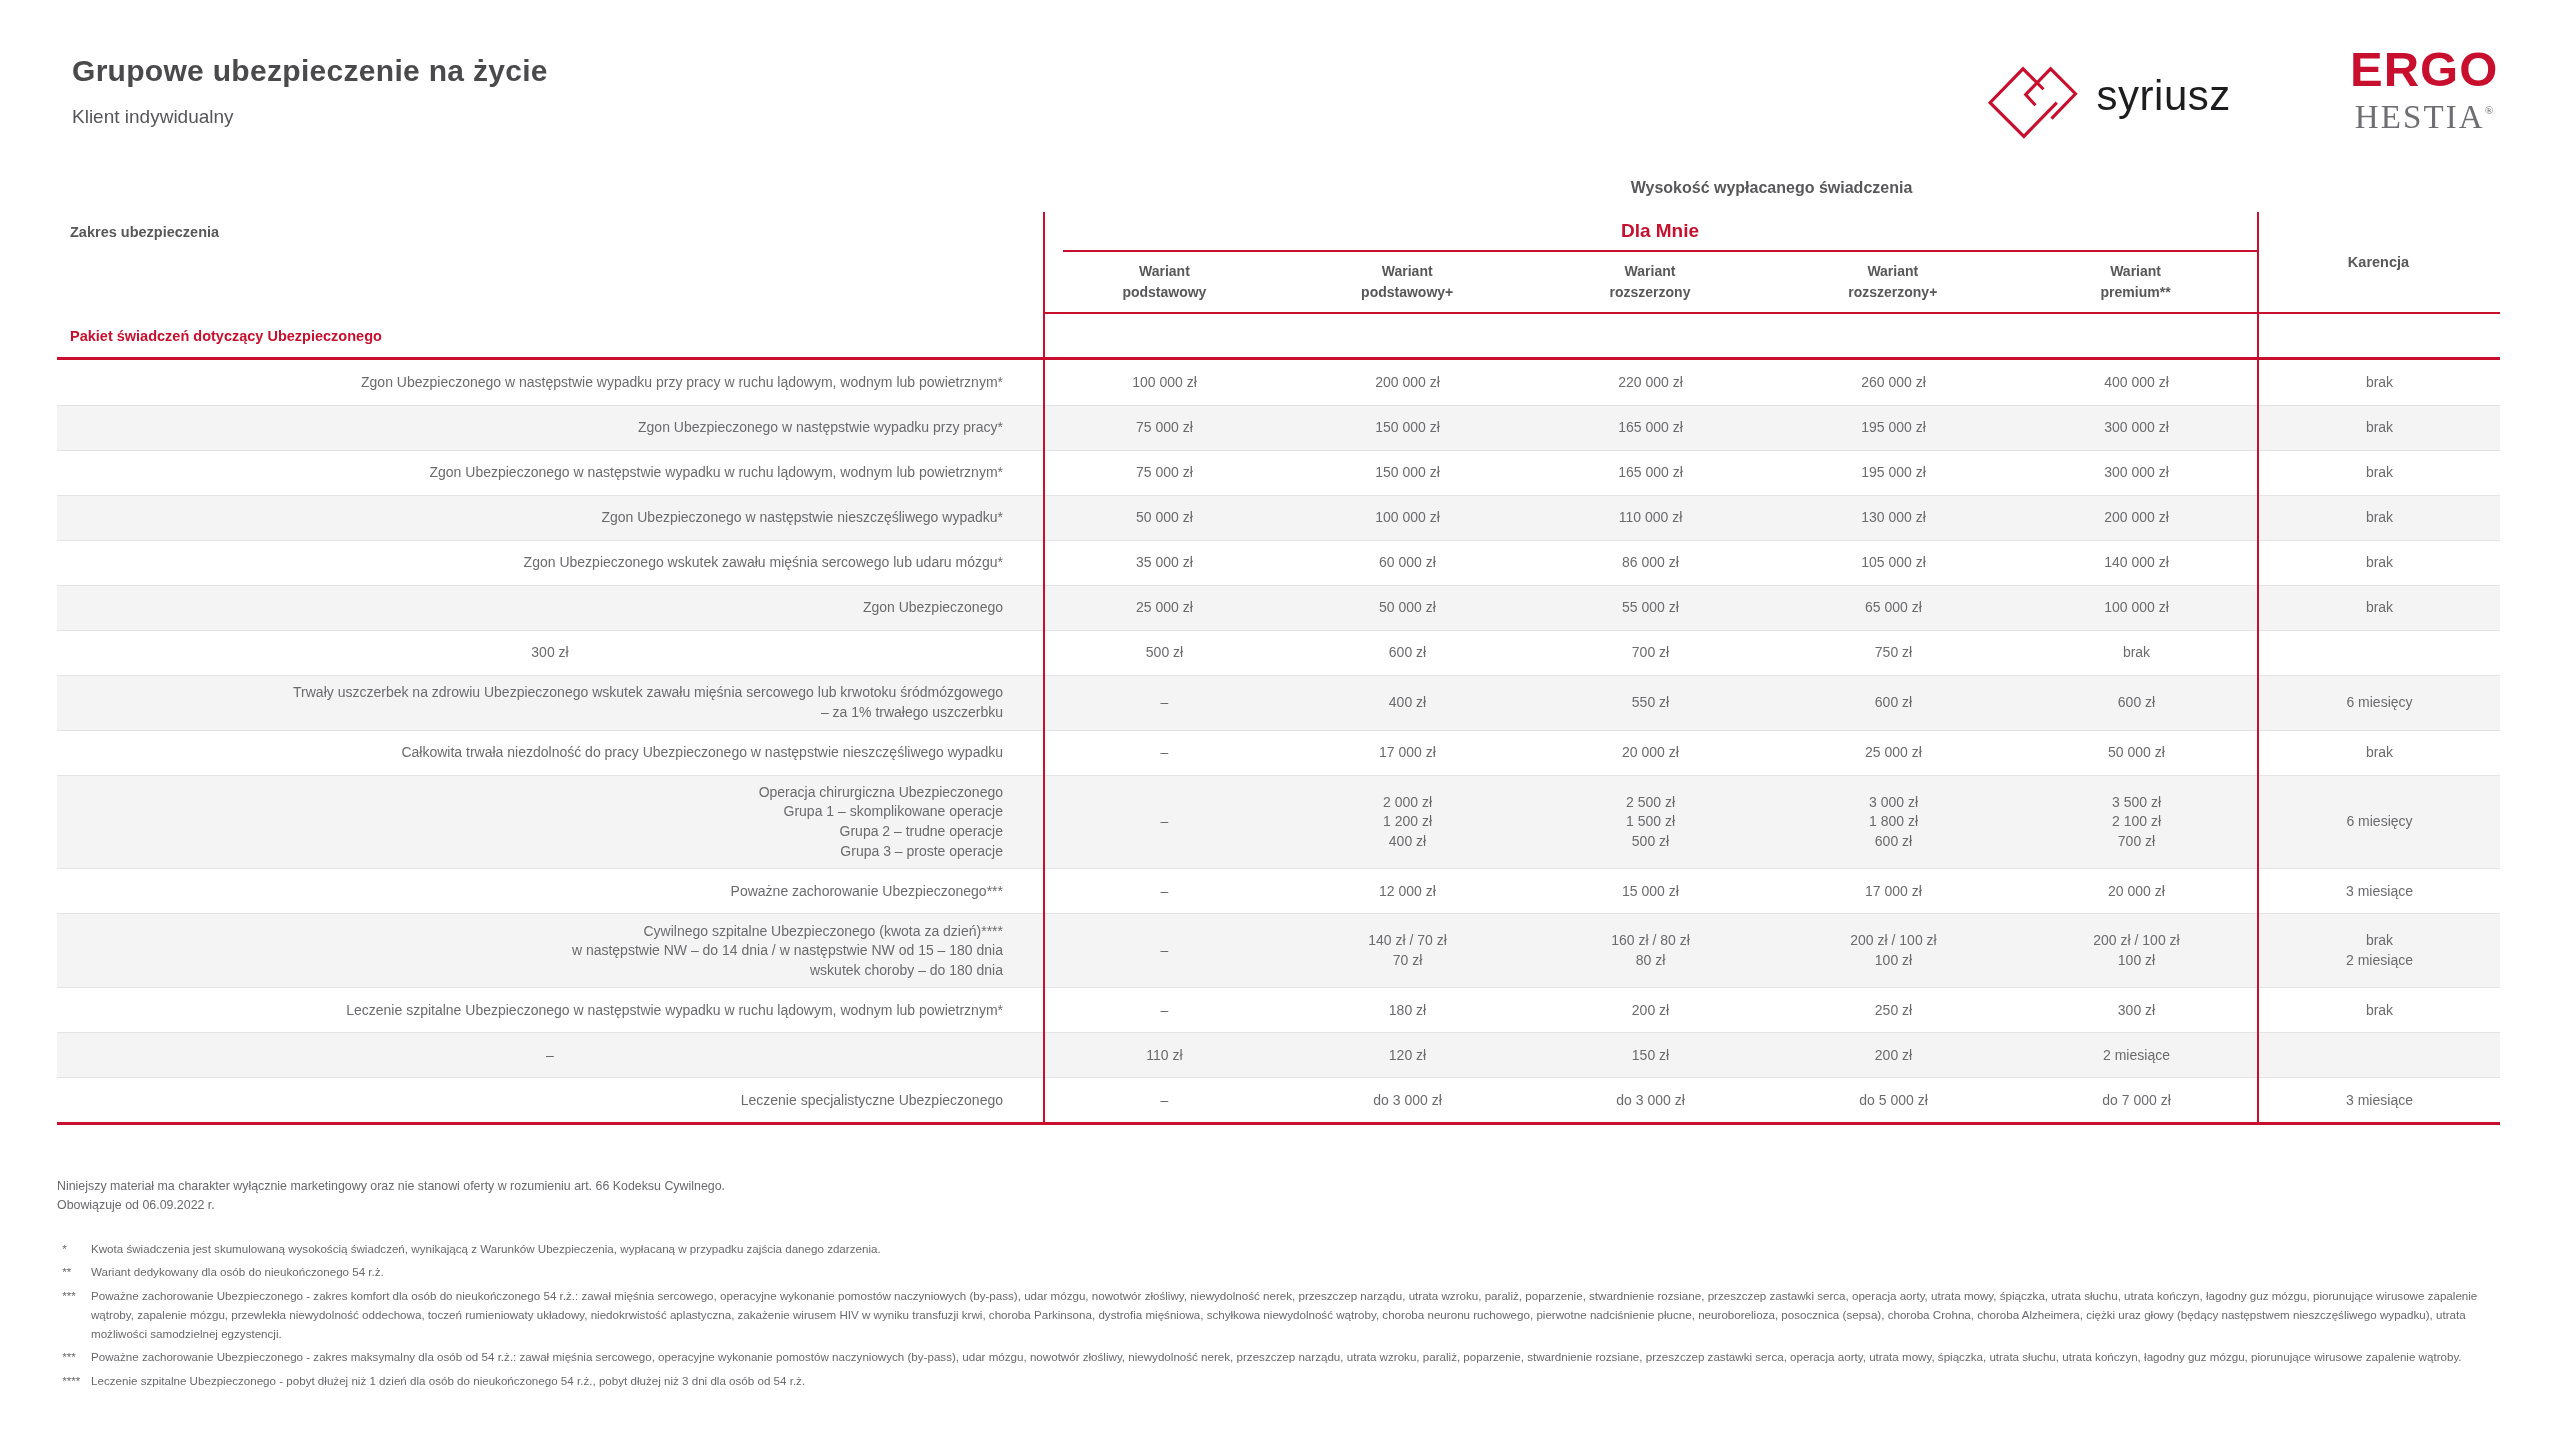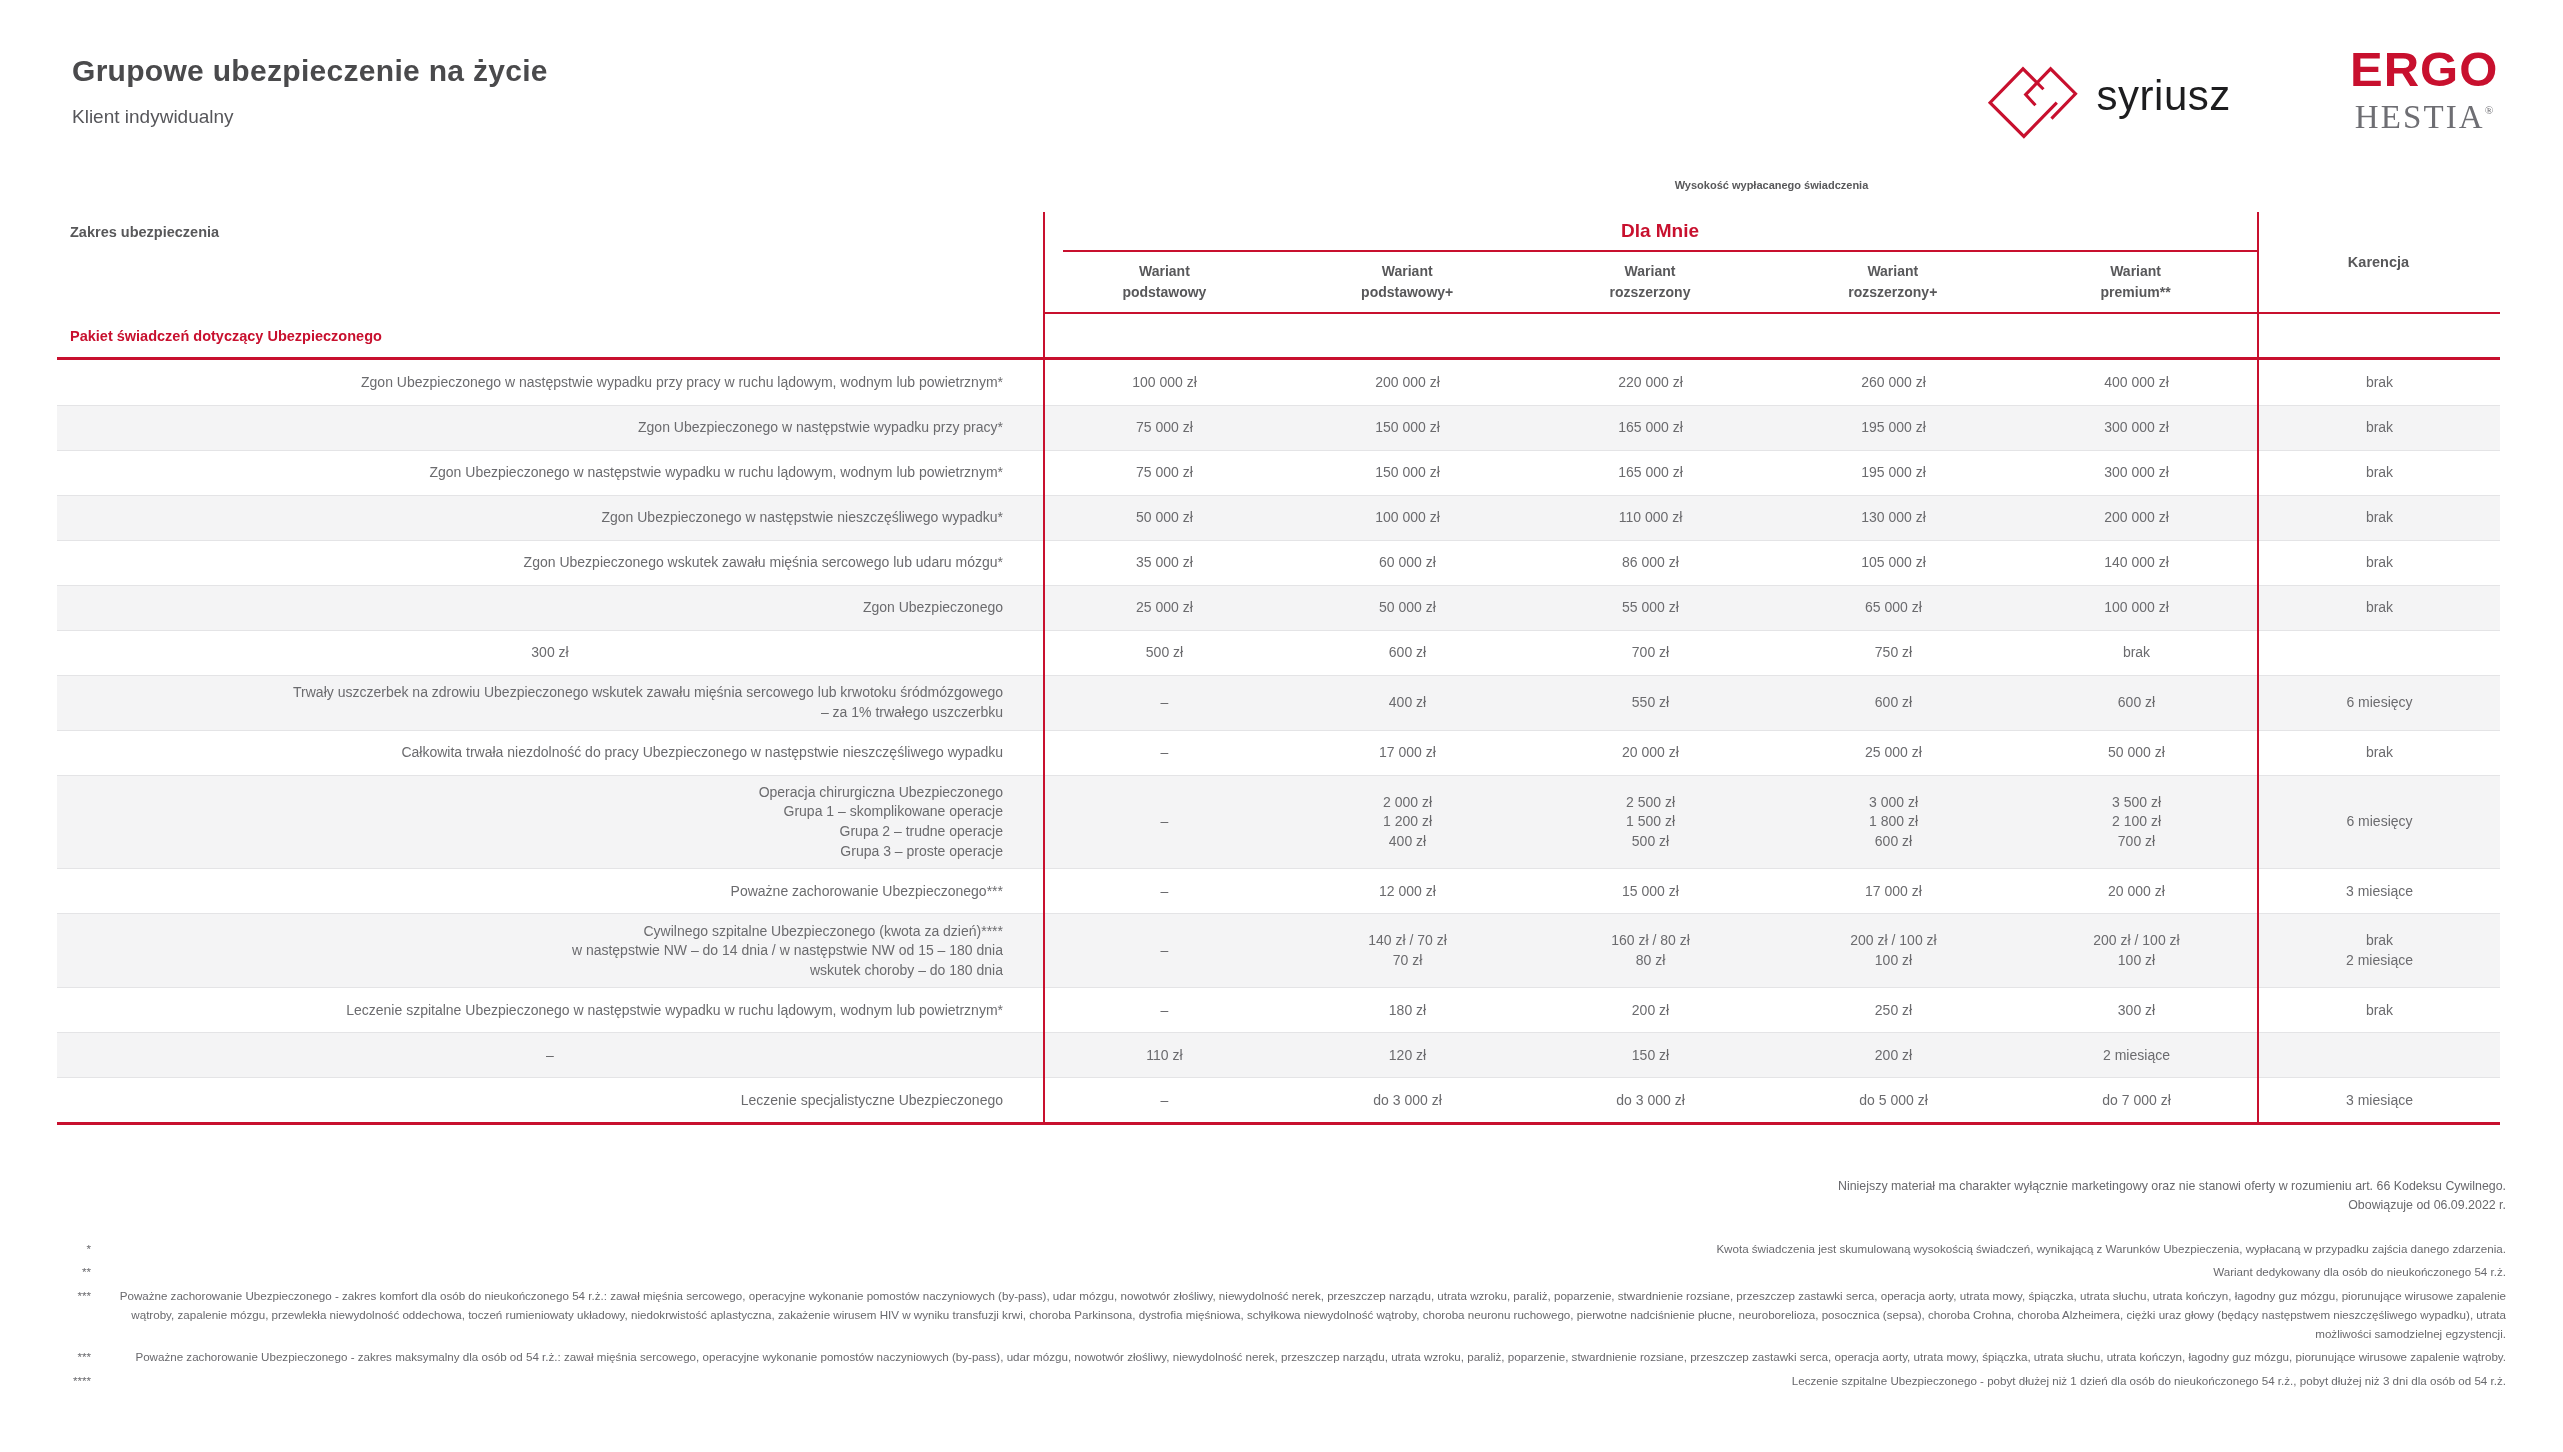--- a/index.html
+++ b/index.html
@@ -21,21 +21,21 @@
 
   .syriusz{position:absolute;left:1987px;top:51px;display:flex;align-items:center;}
   .syriusz svg{display:block;}
   .syriusz .wordmark{font-size:42px;font-weight:400;color:#1D1D1F;margin-left:17.6px;letter-spacing:0.5px;}
 
   .ergo{position:absolute;left:2350px;top:45px;text-align:center;line-height:1;}
   .ergo .ergo-line{font-size:49px;font-weight:700;color:var(--red);letter-spacing:1px;}
   .ergo .hestia-line{font-family:"Liberation Serif","DejaVu Serif",serif;font-size:33px;font-weight:400;color:#6E6E73;letter-spacing:2.1px;margin-top:7.2px;white-space:nowrap;}
   .ergo .reg{font-size:11.4px;vertical-align:14.5px;letter-spacing:0;color:#6E6E73;}
 
-  .supertitle{position:absolute;left:1043px;top:179px;width:1457px;text-align:center;font-size:11px;font-weight:700;color:#58585A;}
+  .supertitle{position:absolute;left:1043px;top:179px;width:1457px;text-align:center;font-size:16px;font-weight:700;color:#58585A;}
 
   
   .table-frame{position:relative;margin:212px 64px 0 57px;width:2443px;}
   .vline{position:absolute;top:0;bottom:0;width:1.5px;background:var(--red);z-index:3;}
   .vline.v1{left:986px;}
   .vline.v2{left:2200px;}
 
   .thead{display:flex;width:100%;}
   .th-zakres{width:986px;padding:12.4px 0 0 13px;font-size:14.5px;font-weight:700;color:#58585A;}
   .th-mid{width:1214px;}
@@ -53,21 +53,21 @@
   .row{display:grid;grid-template-columns:986px 243px 243px 243px 243px 243px 243px;
     min-height:45px;background:#fff;}
   .row.alt{background:var(--row-alt);}
   .row + .row{border-top:0.5px solid var(--sep);}
   .cell{display:flex;flex-direction:column;justify-content:center;
     font-size:14px;line-height:19.6px;color:var(--text-mid);padding:7.2px 0;}
   .cell.label{padding-left:13px;padding-right:40px;align-items:flex-end;text-align:left;}
   .cell.val,.cell.kar{align-items:center;text-align:center;}
 
   
-  .footer{margin:52px 57px 0 57px;text-align:right;}
+  .footer{margin:52px 57px 0 57px;}
   .notices{font-size:12.4px;line-height:18.6px;color:#69696D;}
   .footnotes{margin-top:24px;}
   .footnote{display:flex;margin-top:4.6px;font-size:11.6px;line-height:19px;color:#69696D;}
   .fn-marker{width:34px;flex:0 0 34px;padding-left:5.2px;}
   .fn-text{flex:1;}
 </style>
 </head>
 <body>
 
 <div class="page">

